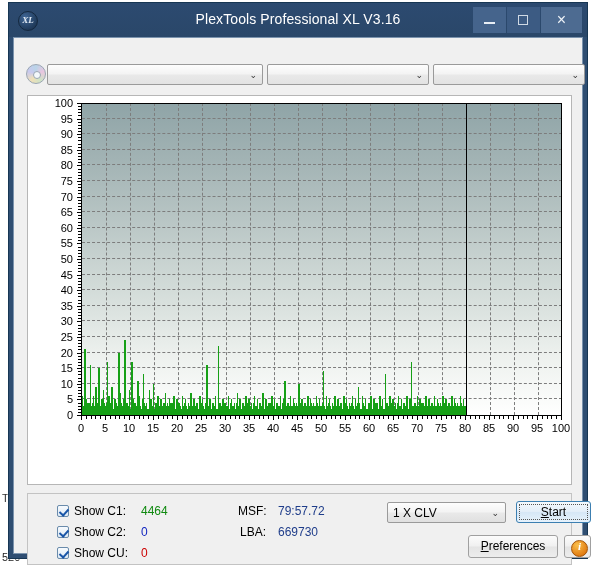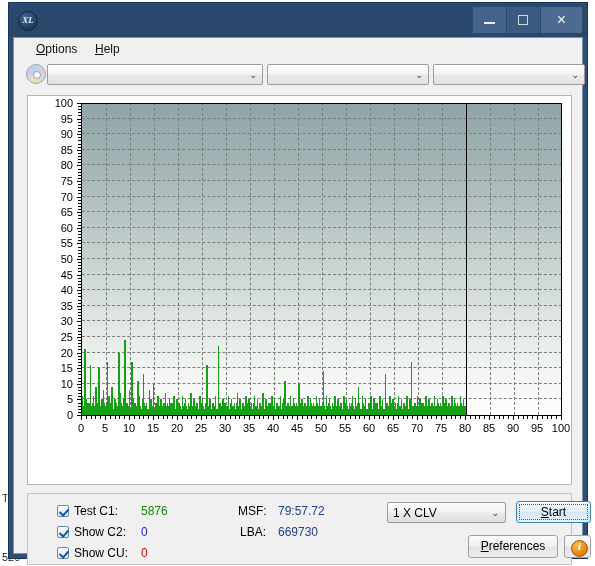--- a/index.html
+++ b/index.html
@@ -218,33 +218,30 @@
   <div id="bg-dotgrid"></div>
   <div id="bg-right-edge"></div>
 </div>
 
 <div id="window">
 
   <div id="titlebar">
     <div id="app-icon">
       <span>XL</span>
     </div>
+    <div id="title-text">PlexTools Professional XL V3.16</div>
     <div id="btn-min"></div>
     <div id="btn-max"></div>
     <div id="btn-close">
       <div class="xglyph">×</div>
     </div>
   </div>
 
   <div id="client">
 
-    <div id="menubar">
-      <div class="menuitem" id="menu-options"><u class="acc">O</u><span>ptions</span></div>
-      <div class="menuitem" id="menu-help"><u class="acc">H</u><span>elp</span></div>
-    </div>
 
     <div id="toolbar">
       <div id="disc-icon"></div>
       <div class="combo" id="combo-drive">
         <span class="arrow">⌄</span>
       </div>
       <div class="combo" id="combo-function">
         <span class="arrow">⌄</span>
       </div>
       <div class="combo" id="combo-test">
@@ -1089,22 +1086,22 @@
           <div class="xminor" style="left: 465.6px;"></div>
           <div class="xminor" style="left: 470.4px;"></div>
           <div class="xminor" style="left: 475.2px;"></div>
         </div>
     </div>
 
     <div id="controls">
 
       <div class="chkrow" id="row-c1">
         <span class="chkbox"></span>
-        <span class="chklabel">Test C1:</span>
-        <span class="chkval" id="val-c1">5876</span>
+        <span class="chklabel">Show C1:</span>
+        <span class="chkval" id="val-c1">4464</span>
       </div>
       <div class="chkrow" id="row-c2">
         <span class="chkbox"></span>
         <span class="chklabel">Show C2:</span>
         <span class="chkval" id="val-c2">0</span>
       </div>
       <div class="chkrow" id="row-cu">
         <span class="chkbox"></span>
         <span class="chklabel">Show CU:</span>
         <span class="chkval" id="val-cu">0</span>

